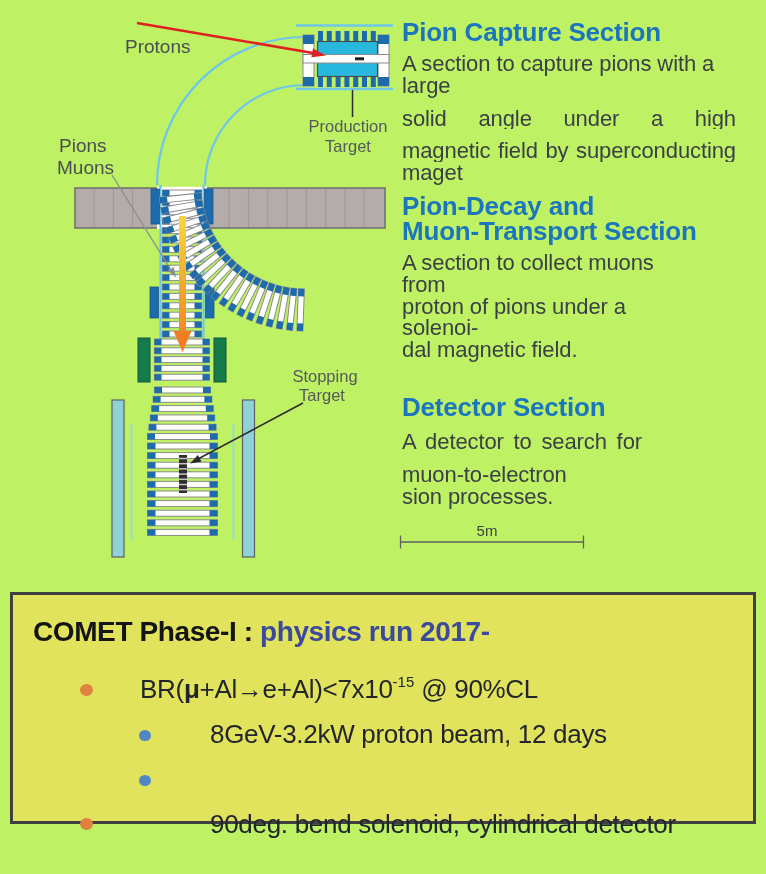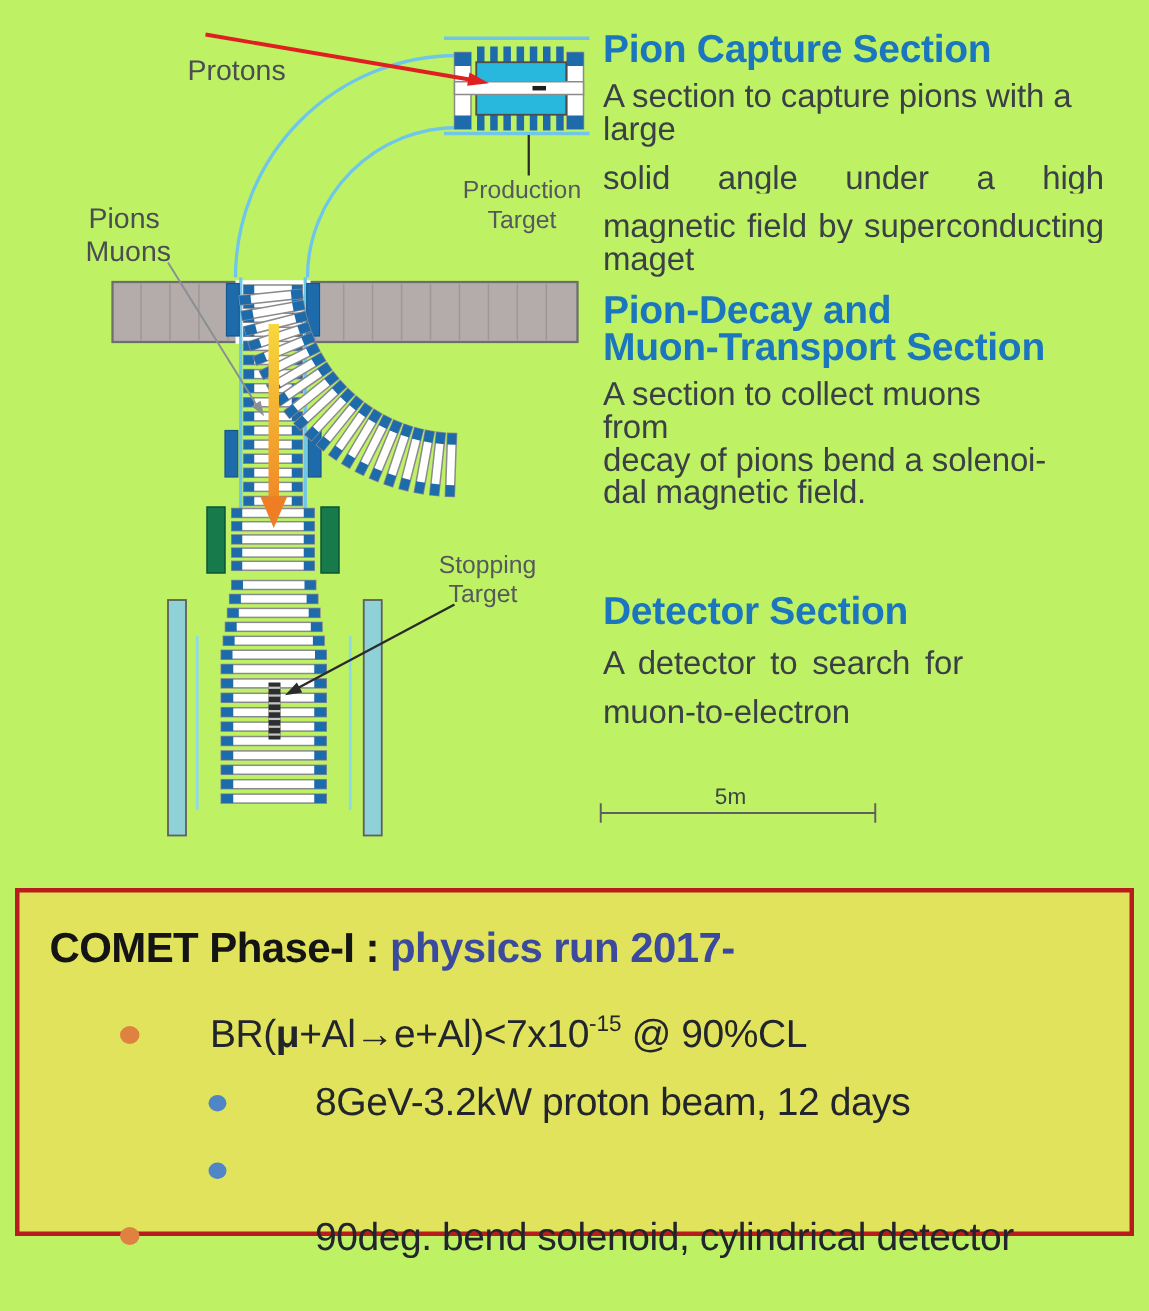--- a/index.html
+++ b/index.html
@@ -17,21 +17,21 @@
   .jline{text-align:justify;height:21.8px;overflow:hidden;margin-top:11px;}
   .jline::after{content:"";display:inline-block;width:100%;height:0;}
 
   
   .dlab{fill:#4a4e52;font-size:19px;}
   .dlab2{fill:#55595d;font-size:16.5px;}
   .dlab3{fill:#3f4347;font-size:15px;}
 
   
   .panel{position:absolute;left:10px;top:592px;width:746px;height:232px;background:#e2e35c;
-         border:3px solid #b91c1c;box-sizing:border-box;}
+         border:3px solid #404040;box-sizing:border-box;}
   .ptitle{position:absolute;left:20px;top:21px;font-size:28px;font-weight:700;color:#141414;
           letter-spacing:-0.4px;white-space:nowrap;}
   .tblue{color:#3c4a9e;}
   .brow{position:absolute;left:0;right:4px;height:36px;font-size:26px;color:#22262c;letter-spacing:-0.3px;}
   .brow .btext{position:absolute;top:0;white-space:nowrap;}
   .dot{position:absolute;border-radius:50%;}
   .dot.orange{width:13px;height:12px;background:#df8140;top:10px;}
   .dot.blue{width:12px;height:11px;background:#4e86c6;top:11px;}
   .b0{top:79px;}  .b0 .dot{left:67px;} .b0 .btext{left:127px;}
   .b1{top:124px;} .b1 .dot{left:126px;} .b1 .btext{left:197px;}
@@ -398,32 +398,33 @@
     </div>
   </section>
 
   <section class="sec s2" style="top:194px">
     <h2>
       <div>Pion-Decay and</div>
       <div>Muon-Transport Section</div>
     </h2>
     <div class="body">
       <div class="bl">A section to collect muons from</div>
-      <div class="bl">decay of pions bend a solenoi-</div>
+      <div class="bl">proton of pions under a solenoi-</div>
       <div class="bl">dal magnetic field.</div>
     </div>
   </section>
 
   <section class="sec s3" style="top:395px">
     <h2>
       <div>Detector Section</div>
     </h2>
     <div class="body">
       <div class="bl jline">A detector to search for</div>
       <div class="bl jline">muon-to-electron conver-</div>
+      <div class="bl">sion processes.</div>
     </div>
   </section>
 
   <div class="panel">
     <div class="ptitle">
       <span>COMET Phase-I : </span><span class="tblue">physics run 2017-</span>
     </div>
 
     <div class="brow b0">
       <span class="dot orange"></span>

